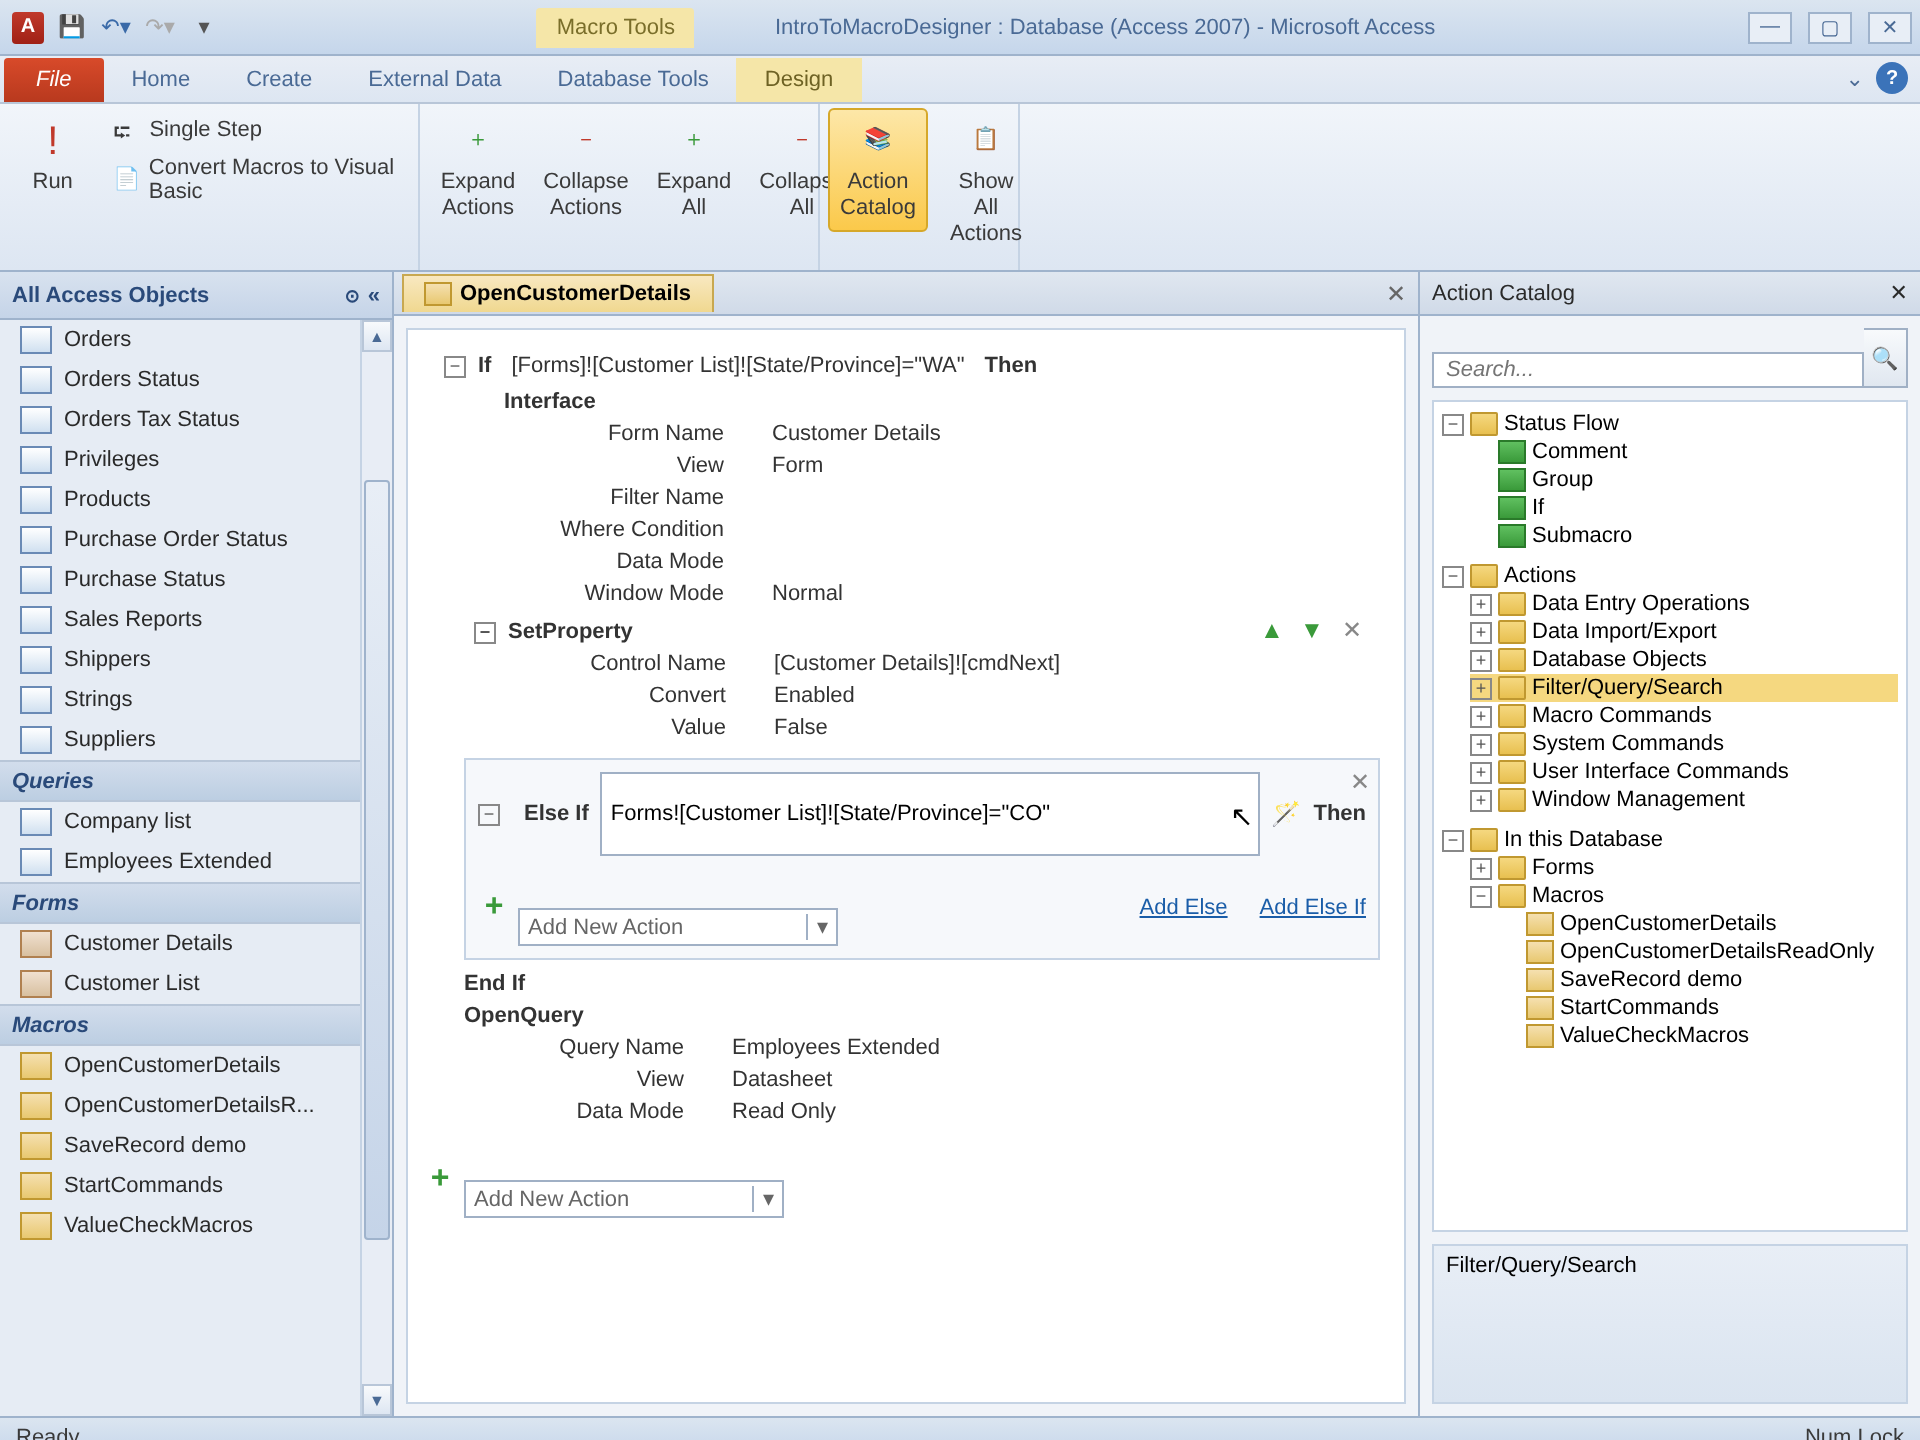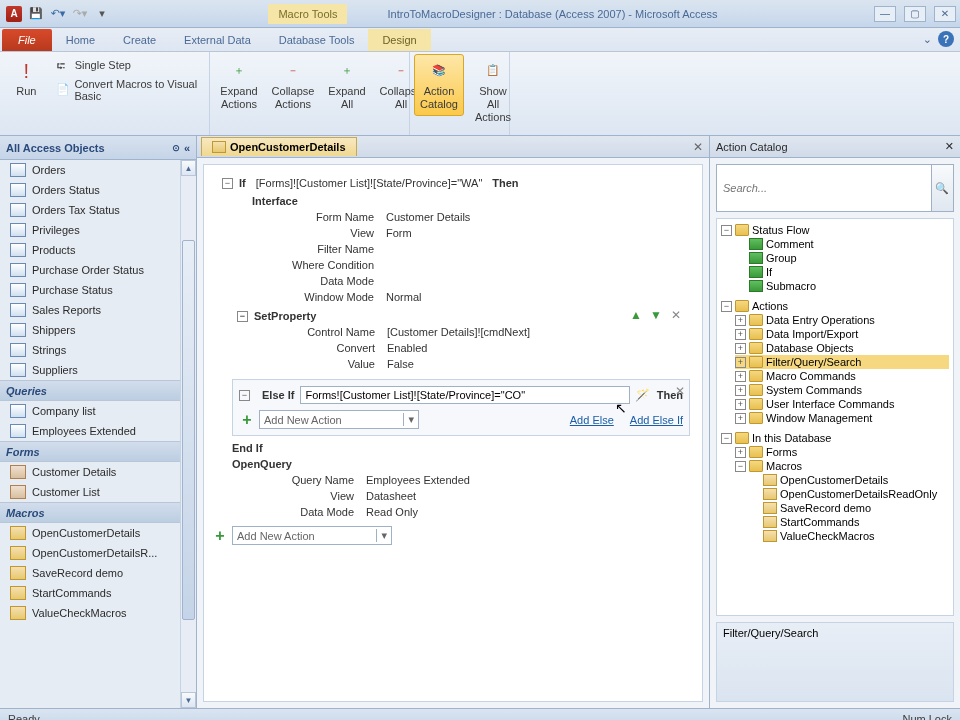--- a/index.html
+++ b/index.html
@@ -56,42 +56,42 @@
 .designer { flex: 1; background: #f0f3f8; display: flex; flex-direction: column; border-right: 1px solid #9fb3cc; }
 .doc-tabs { height: 22px; background: linear-gradient(#e0e7f0,#d0dae8); display: flex; align-items: center; border-bottom: 1px solid #9fb3cc; padding-left: 4px; position: relative; }
 .doc-tab { background: linear-gradient(#f8e8c0,#f0d890); padding: 3px 10px; border: 1px solid #c8a850; border-bottom: none; display: flex; align-items: center; gap: 4px; font-size: 11px; font-weight: bold; }
 .doc-close { position: absolute; right: 6px; font-size: 12px; color: #666; }
 .designer-body { flex: 1; background: #fff; margin: 6px; border: 1px solid #c5d3e4; padding: 10px 12px; overflow: hidden; font-size: 11px; color: #333; }
 .macro-row { display: flex; align-items: center; padding: 2px 0; }
 .macro-kw { font-weight: bold; color: #333; }
 .macro-then { font-weight: bold; }
 .macro-action { font-weight: bold; padding-left: 36px; margin: 4px 0 2px; }
 .macro-prop { display: flex; padding: 2px 0 2px 60px; }
-.macro-prop .k { width: 110px; text-align: right; padding-right: 12px; color: #333; }
+.macro-prop .k { width: 110px; text-align: right; padding-right: 24px; color: #333; }
 .macro-prop .v { color: #333; }
 .setprop-block { border: 1px solid transparent; position: relative; }
 .setprop-header { display: flex; align-items: center; justify-content: space-between; padding-right: 6px; }
 .setprop-controls { display: flex; gap: 6px; align-items: center; }
 .arrow-btn { width: 14px; height: 14px; display: flex; align-items: center; justify-content: center; font-size: 12px; }
 .elseif-block { border: 1px solid #c5d3e4; margin: 6px 0 6px 16px; padding: 6px; background: #f6f8fb; position: relative; }
 .elseif-row { display: flex; align-items: center; gap: 6px; }
-.elseif-input { flex: 1; border: 1px solid #a0b0c5; padding: 2px 4px; font-size: 11px; background: #fff; }
+.elseif-input { flex: 1; border: 1px solid #a0b0c5; padding: 14px 4px; font-size: 11px; background: #fff; }
 .wand { font-size: 12px; color: #666; }
 .elseif-close { position: absolute; right: 4px; top: 4px; color: #888; font-size: 12px; }
 .addnew-row { display: flex; align-items: center; gap: 4px; margin-top: 6px; }
-.addnew-combo { border: 1px solid #a0b0c5; background: #fff; padding: 2px 4px; width: 160px; font-size: 11px; color: #666; display: flex; justify-content: space-between; align-items: center; }
+.addnew-combo { border: 1px solid #a0b0c5; background: #fff; padding: 2px 4px; width: 160px; font-size: 11px; color: #666; display: flex; justify-content: space-between; align-items: center; margin-top: 20px; }
 .link { color: #1a5da8; text-decoration: underline; font-size: 11px; }
 .plus-ic { width: 16px; height: 16px; color: #3a9a3a; font-size: 16px; font-weight: bold; display: flex; align-items: center; justify-content: center; }
 .collapse-box { width: 11px; height: 11px; border: 1px solid #888; display: inline-flex; align-items: center; justify-content: center; font-size: 9px; color: #555; margin-right: 6px; line-height: 1; }
 
 
 .catalog { width: 250px; background: #f0f3f8; display: flex; flex-direction: column; }
 .catalog-header { height: 22px; background: linear-gradient(#e0e7f0,#d0dae8); border-bottom: 1px solid #9fb3cc; display: flex; align-items: center; justify-content: space-between; padding: 0 6px; font-size: 11px; color: #2a2a2a; }
 .catalog-search { margin: 6px; display: flex; }
-.catalog-search input { flex: 1; border: 1px solid #a0b0c5; padding: 17px 6px; font-size: 11px; font-style: italic; color: #888; }
+.catalog-search input { flex: 1; border: 1px solid #a0b0c5; padding: 2px 6px; font-size: 11px; font-style: italic; color: #888; margin-top: 12px; }
 .catalog-search .btn { width: 22px; border: 1px solid #a0b0c5; border-left: none; background: linear-gradient(#f8fafc,#e0e7f0); display: flex; align-items: center; justify-content: center; }
 .tree { margin: 0 6px; border: 1px solid #c5d3e4; background: #fff; padding: 4px; flex: 1; overflow: hidden; }
 .tree-row { display: flex; align-items: center; padding: 1px 0; gap: 3px; font-size: 11px; }
 .tree-expander { width: 11px; height: 11px; border: 1px solid #888; display: inline-flex; align-items: center; justify-content: center; font-size: 9px; color: #555; line-height: 1; }
 .folder-ic { width: 14px; height: 12px; background: linear-gradient(#f5d880,#e8c050); border: 1px solid #c09830; border-radius: 1px; }
 .pf-ic { width: 14px; height: 12px; background: linear-gradient(#60c060,#3a9a3a); border: 1px solid #2a7a2a; }
 .macro-tree-ic { width: 14px; height: 12px; background: linear-gradient(#f5e0b0,#e8c870); border: 1px solid #c09830; }
 .tree-row.sel { background: #f5d880; }
 .catalog-desc { margin: 6px; border: 1px solid #c5d3e4; background: linear-gradient(#e8eef6,#dae4f0); padding: 4px 6px; height: 80px; font-size: 11px; }
 

